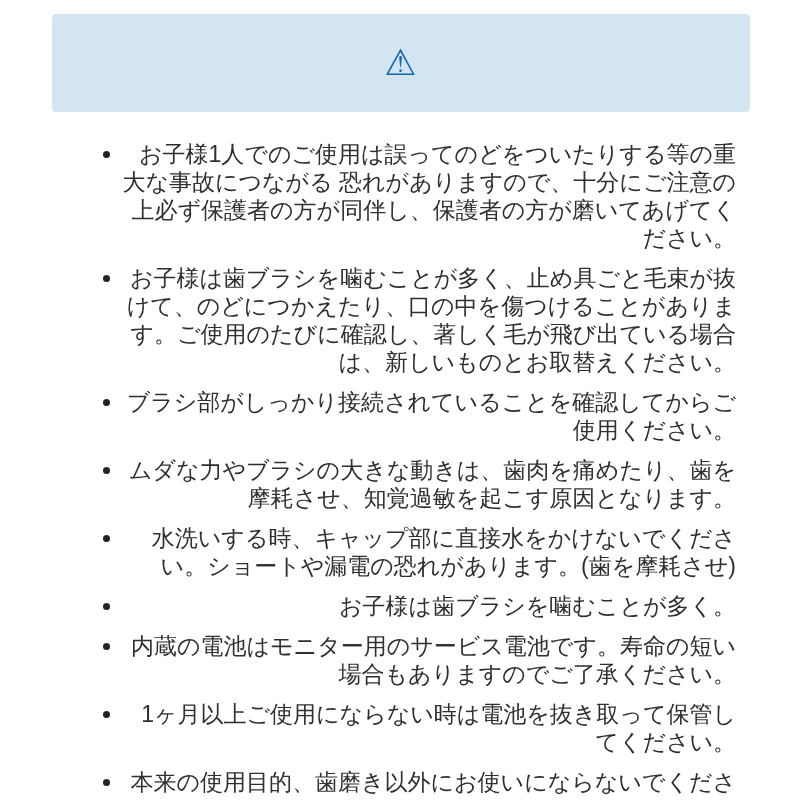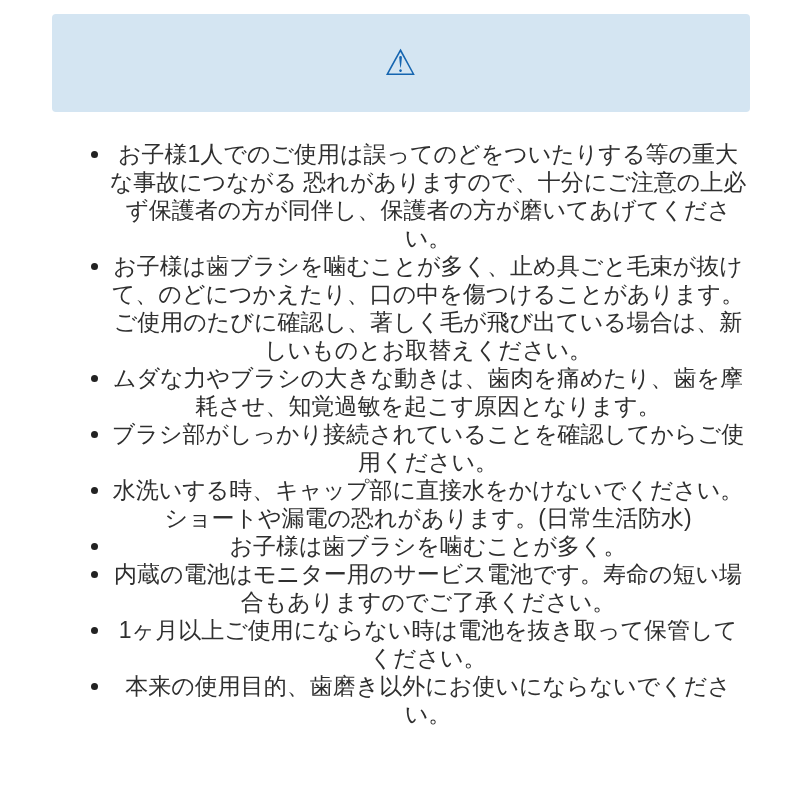--- a/index.html
+++ b/index.html
@@ -44,23 +44,23 @@
   .notice-list {
     list-style: none;
     margin: 28px 52px 0 108px;
     padding: 0;
     color: #2f2f2f;
     font-size: 23px;
     line-height: 28px;
   }
   .notice-item {
     position: relative;
-    margin: 0;
+    margin: 12px;
     padding: 0;
-    text-align: center;
+    text-align: right;
   }
   .notice-item::before {
     content: "";
     position: absolute;
     left: -17px;
     top: 11px;
     width: 7px;
     height: 7px;
     border-radius: 50%;
     background: #222222;
@@ -73,22 +73,22 @@
 
   <div class="caution-header">
     <div class="caution-title">
       <span class="warning-icon">⚠</span>
     </div>
   </div>
 
   <ul class="notice-list">
     <li class="notice-item">お子様1人でのご使用は誤ってのどをついたりする等の重大な事故につながる 恐れがありますので、十分にご注意の上必ず保護者の方が同伴し、保護者の方が磨いてあげてください。</li>
     <li class="notice-item">お子様は歯ブラシを噛むことが多く、止め具ごと毛束が抜けて、のどにつかえたり、口の中を傷つけることがあります。ご使用のたびに確認し、著しく毛が飛び出ている場合は、新しいものとお取替えください。</li>
+    <li class="notice-item">ブラシ部がしっかり接続されていることを確認してからご使用ください。</li>
     <li class="notice-item">ムダな力やブラシの大きな動きは、歯肉を痛めたり、歯を摩耗させ、知覚過敏を起こす原因となります。</li>
-    <li class="notice-item">ブラシ部がしっかり接続されていることを確認してからご使用ください。</li>
-    <li class="notice-item">水洗いする時、キャップ部に直接水をかけないでください。ショートや漏電の恐れがあります。(日常生活防水)</li>
+    <li class="notice-item">水洗いする時、キャップ部に直接水をかけないでください。ショートや漏電の恐れがあります。(歯を摩耗させ)</li>
     <li class="notice-item">お子様は歯ブラシを噛むことが多く。</li>
     <li class="notice-item">内蔵の電池はモニター用のサービス電池です。寿命の短い場合もありますのでご了承ください。</li>
     <li class="notice-item">1ヶ月以上ご使用にならない時は電池を抜き取って保管してください。</li>
     <li class="notice-item">本来の使用目的、歯磨き以外にお使いにならないでください。</li>
   </ul>
 
 </div>
 
 </body></html>

